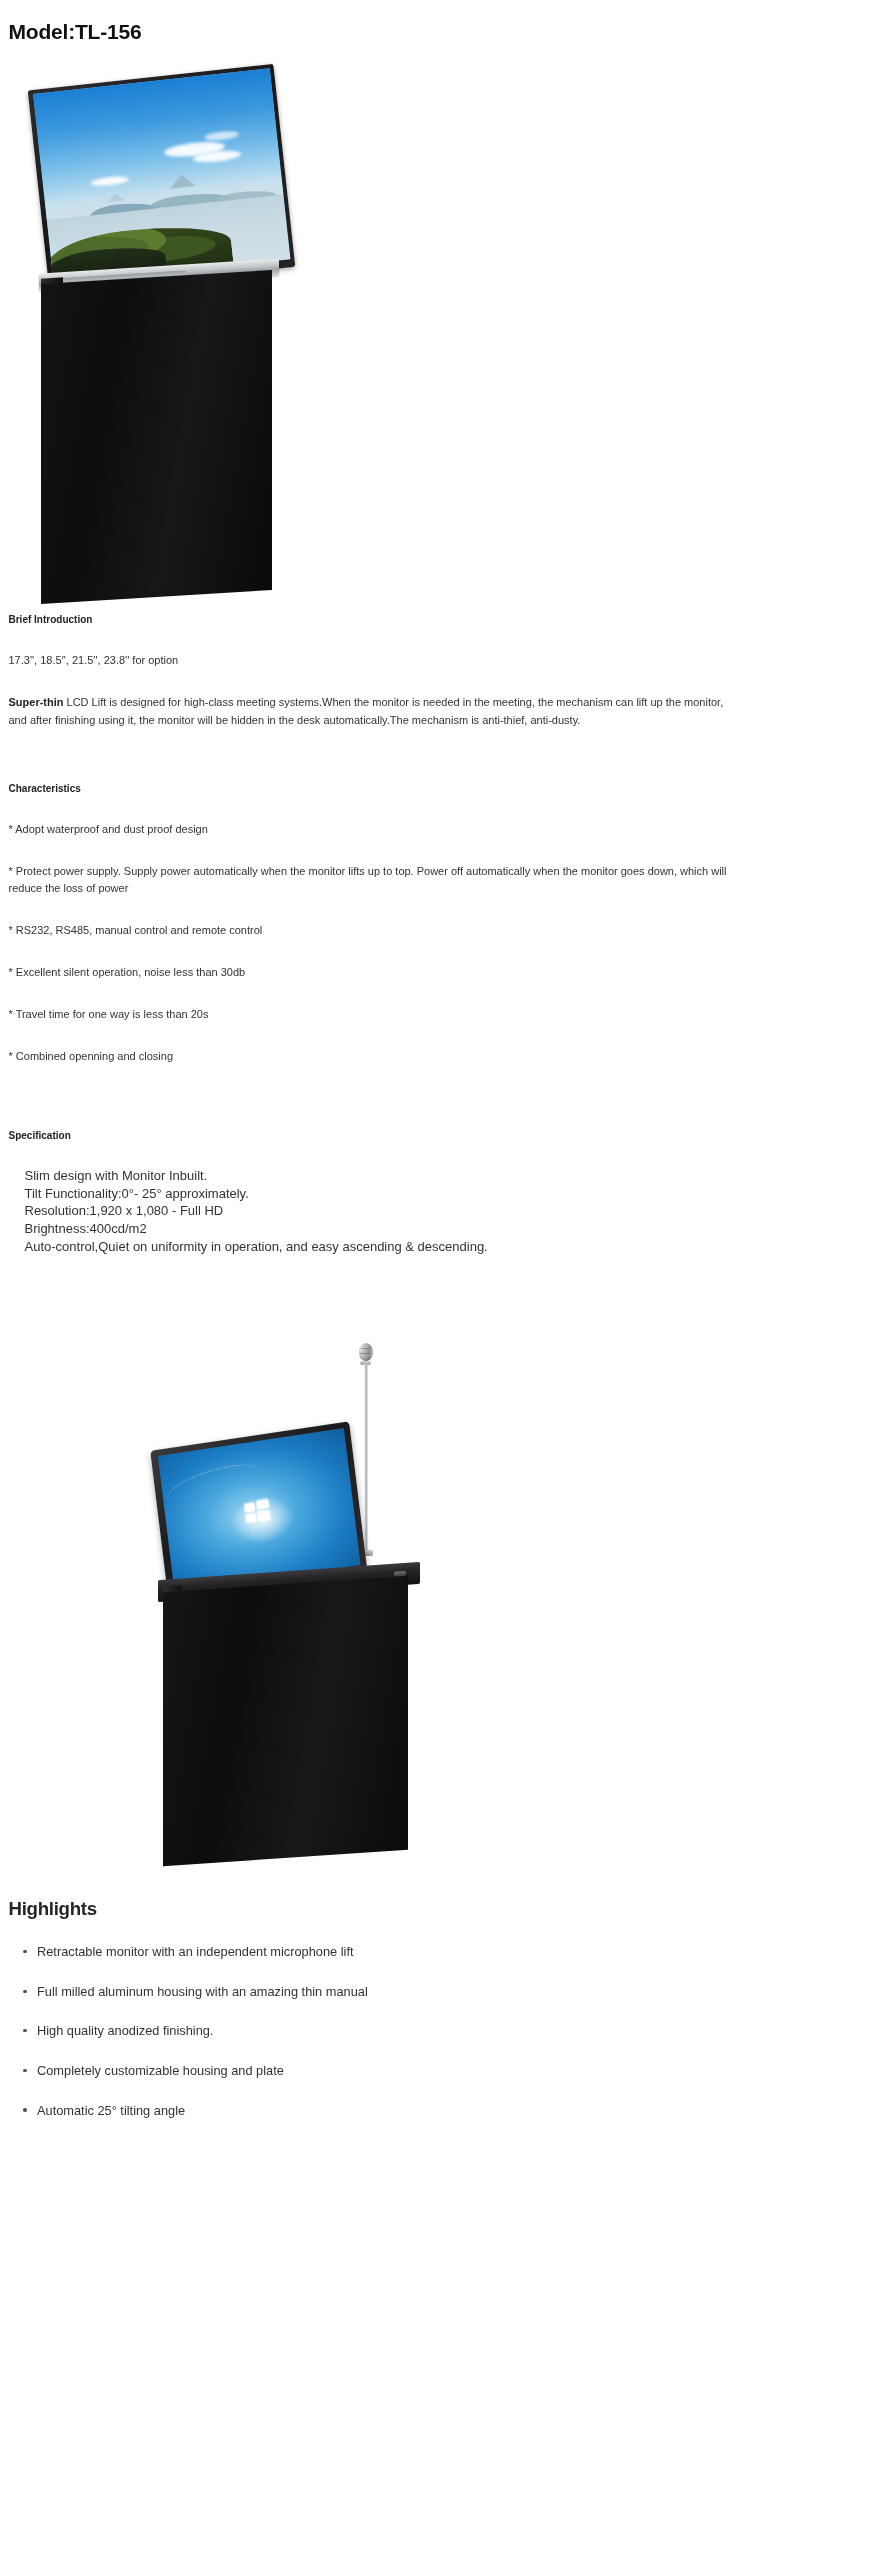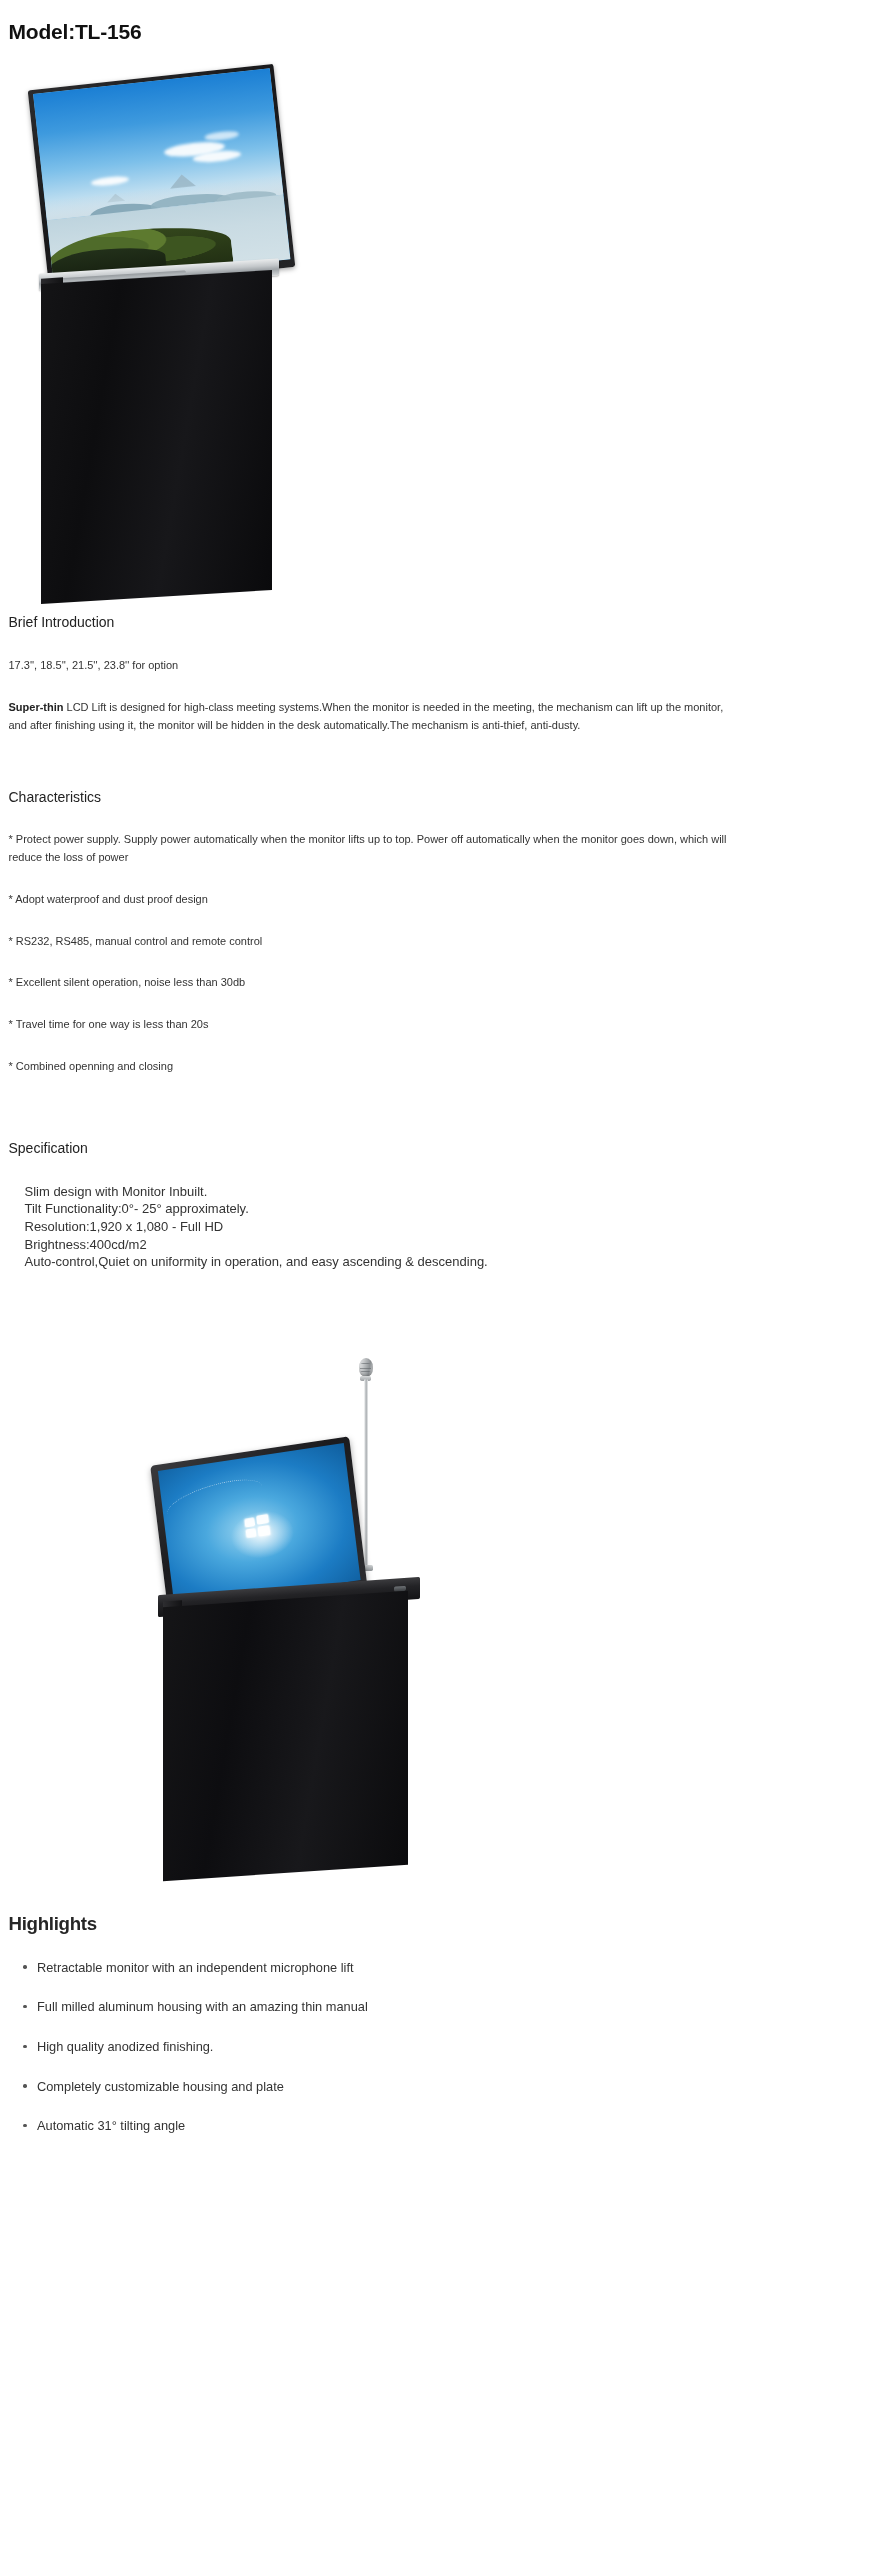--- a/index.html
+++ b/index.html
@@ -168,22 +168,22 @@
     position: absolute;
     left: 8.5px; top: 202px;
     width: 22px; height: 321px;
     background: linear-gradient(90deg,#2a2a2d, #111113);
     transform: skewY(-3.5deg);
   }
 
   
   .section { padding: 0 8.5px; }
   .sub-heading {
-    font-size: 14px;
-    font-weight: normal;
+    font-size: 10px;
+    font-weight: bold;
     color: #222222;
     margin: 0 0 25.5px 0;
     line-height: 1.3;
   }
   .body-text {
     font-size: 11px;
     line-height: 1.62;
     color: #333333;
     margin: 0 0 24px 0;
   }
@@ -420,22 +420,22 @@
   <div class="section">
     <div class="sub-heading">Brief Introduction</div>
     <p class="body-text">17.3'', 18.5'', 21.5'', 23.8'' for option</p>
     <p class="body-text"><b>Super-thin</b><span> LCD Lift is designed for high-class meeting systems.When the monitor is needed in the meeting, the mechanism can lift up the monitor, and after finishing using it, the monitor will be hidden in the desk automatically.The mechanism is anti-thief, anti-dusty.</span></p>
   </div>
 
   <div class="gap-md"></div>
 
   <div class="section">
     <div class="sub-heading">Characteristics</div>
+    <p class="body-text">* Adopt waterproof and dust proof design</p>
     <p class="body-text">* Protect power supply. Supply power automatically when the monitor lifts up to top. Power off automatically when the monitor goes down, which will reduce the loss of power</p>
-    <p class="body-text">* Adopt waterproof and dust proof design</p>
     <p class="body-text">* RS232, RS485, manual control and remote control</p>
     <p class="body-text">* Excellent silent operation, noise less than 30db</p>
     <p class="body-text">* Travel time for one way is less than 20s</p>
     <p class="body-text">* Combined openning and closing</p>
   </div>
 
   <div class="gap-lg"></div>
 
   <div class="section">
     <div class="sub-heading">Specification</div>
@@ -484,18 +484,18 @@
     </div>
   </div>
 
   <div>
     <h2 class="big-heading">Highlights</h2>
     <ul class="highlights-list">
       <li>Retractable monitor with an independent microphone lift</li>
       <li>Full milled aluminum housing with an amazing thin manual</li>
       <li>High quality anodized finishing.</li>
       <li>Completely customizable housing and plate</li>
-      <li>Automatic 31° tilting angle</li>
+      <li>Automatic 25° tilting angle</li>
     </ul>
   </div>
 
 </div>
 
 
 </body></html>

